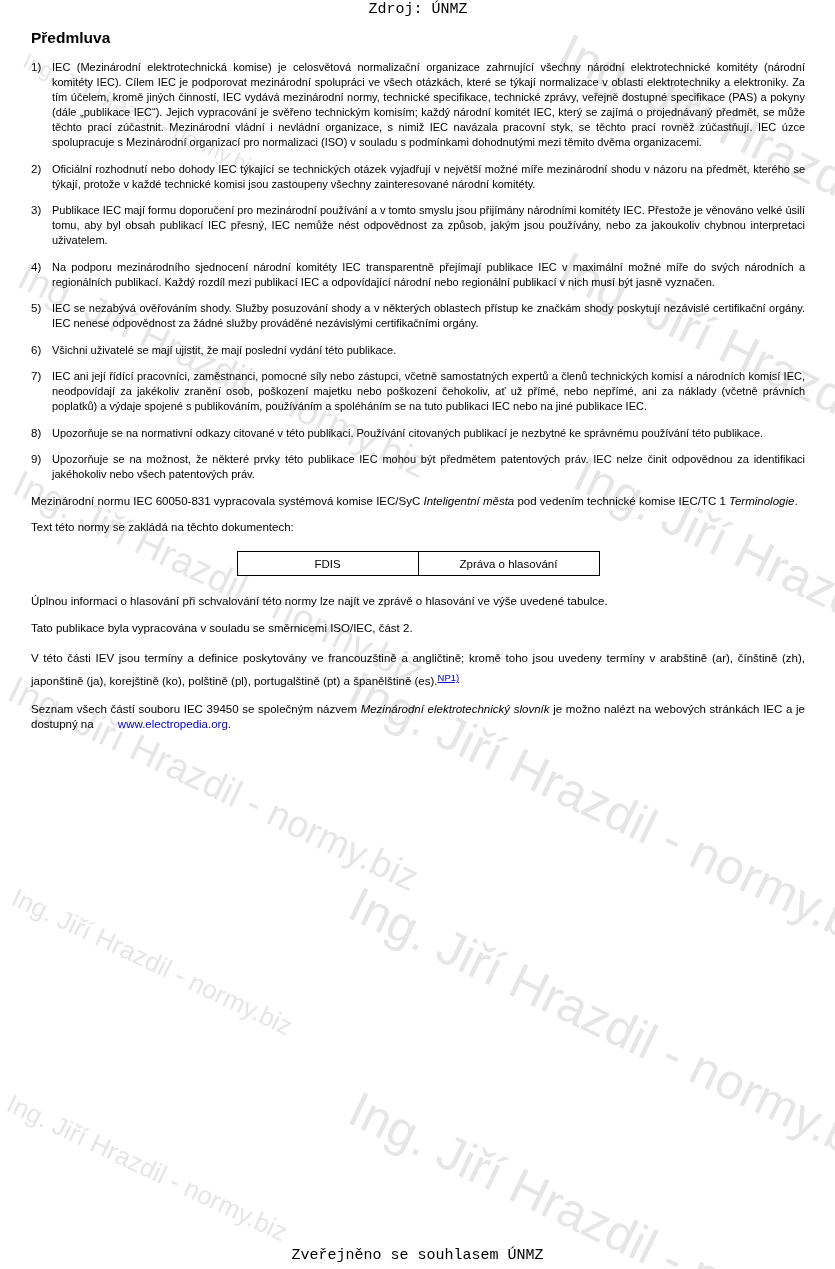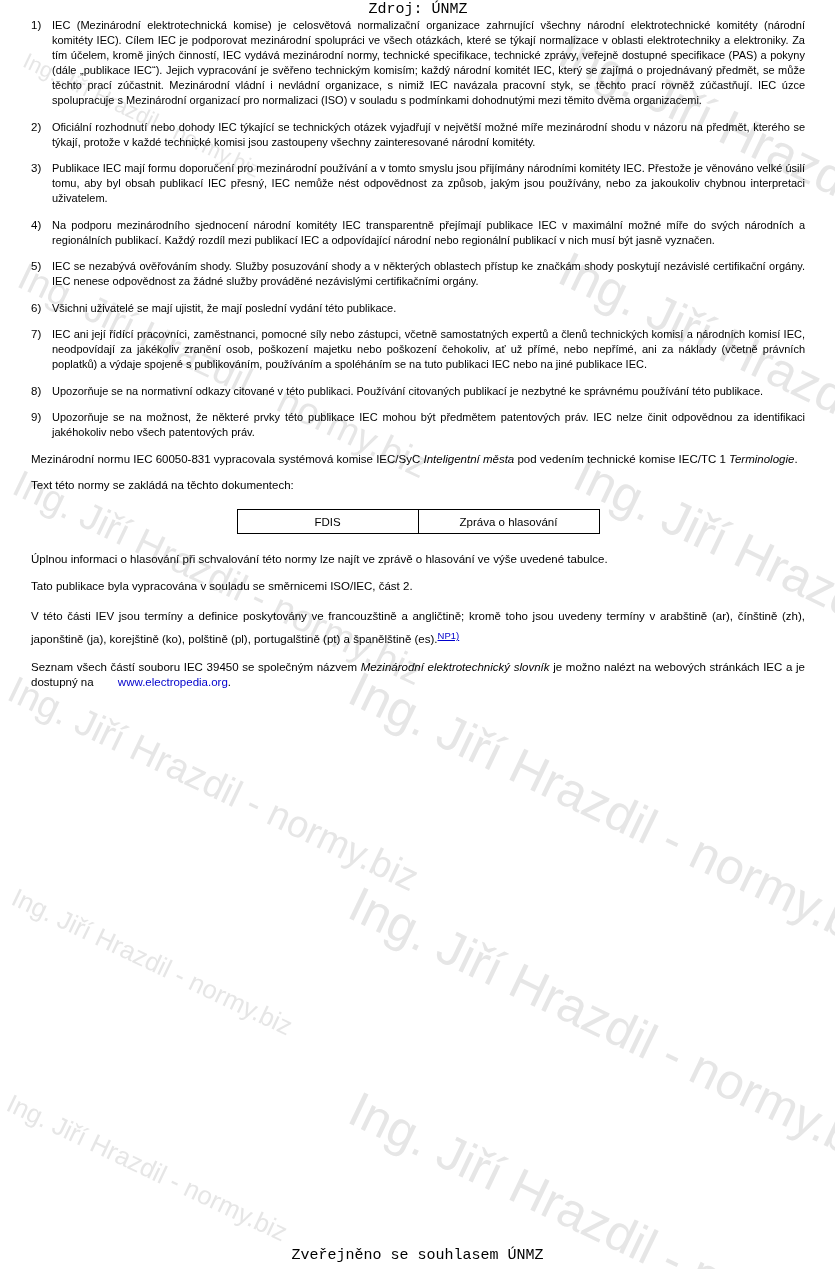--- a/index.html
+++ b/index.html
@@ -82,20 +82,21 @@
       <div class="wm" style="left: 20px; top: 882px; font-size: 26px; color: rgb(230, 230, 230);">Ing. Jiří Hrazdil - normy.biz</div>
       <div class="wm" style="left: 365px; top: 875px; font-size: 50px; color: rgb(230, 230, 230);">Ing. Jiří Hrazdil - normy.biz</div>
       <div class="wm" style="left: 15px; top: 1088px; font-size: 26px; color: rgb(230, 230, 230);">Ing. Jiří Hrazdil - normy.biz</div>
       <div class="wm" style="left: 365px; top: 1080px; font-size: 50px; color: rgb(230, 230, 230);">Ing. Jiří Hrazdil - normy.biz</div>
     </div>
 
   <div class="content">
 
     <div class="src-line">Zdroj: ÚNMZ</div>
 
+    <h1 class="doc-title">Předmluva</h1>
 
     <div>
         <div class="li">
           <span class="num">1)</span>
           <div class="litext">IEC (Mezinárodní elektrotechnická komise) je celosvětová normalizační organizace zahrnující všechny národní elektrotechnické komitéty (národní komitéty IEC). Cílem IEC je podporovat mezinárodní spolupráci ve všech otázkách, které se týkají normalizace v oblasti elektrotechniky a elektroniky. Za tím účelem, kromě jiných činností, IEC vydává mezinárodní normy, technické specifikace, technické zprávy, veřejně dostupné specifikace (PAS) a pokyny (dále „publikace IEC“). Jejich vypracování je svěřeno technickým komisím; každý národní komitét IEC, který se zajímá o projednávaný předmět, se může těchto prací zúčastnit. Mezinárodní vládní i nevládní organizace, s nimiž IEC navázala pracovní styk, se těchto prací rovněž zúčastňují. IEC úzce spolupracuje s Mezinárodní organizací pro normalizaci (ISO) v souladu s podmínkami dohodnutými mezi těmito dvěma organizacemi.</div>
         </div>
         <div class="li">
           <span class="num">2)</span>
           <div class="litext">Oficiální rozhodnutí nebo dohody IEC týkající se technických otázek vyjadřují v největší možné míře mezinárodní shodu v názoru na předmět, kterého se týkají, protože v každé technické komisi jsou zastoupeny všechny zainteresované národní komitéty.</div>
         </div>

